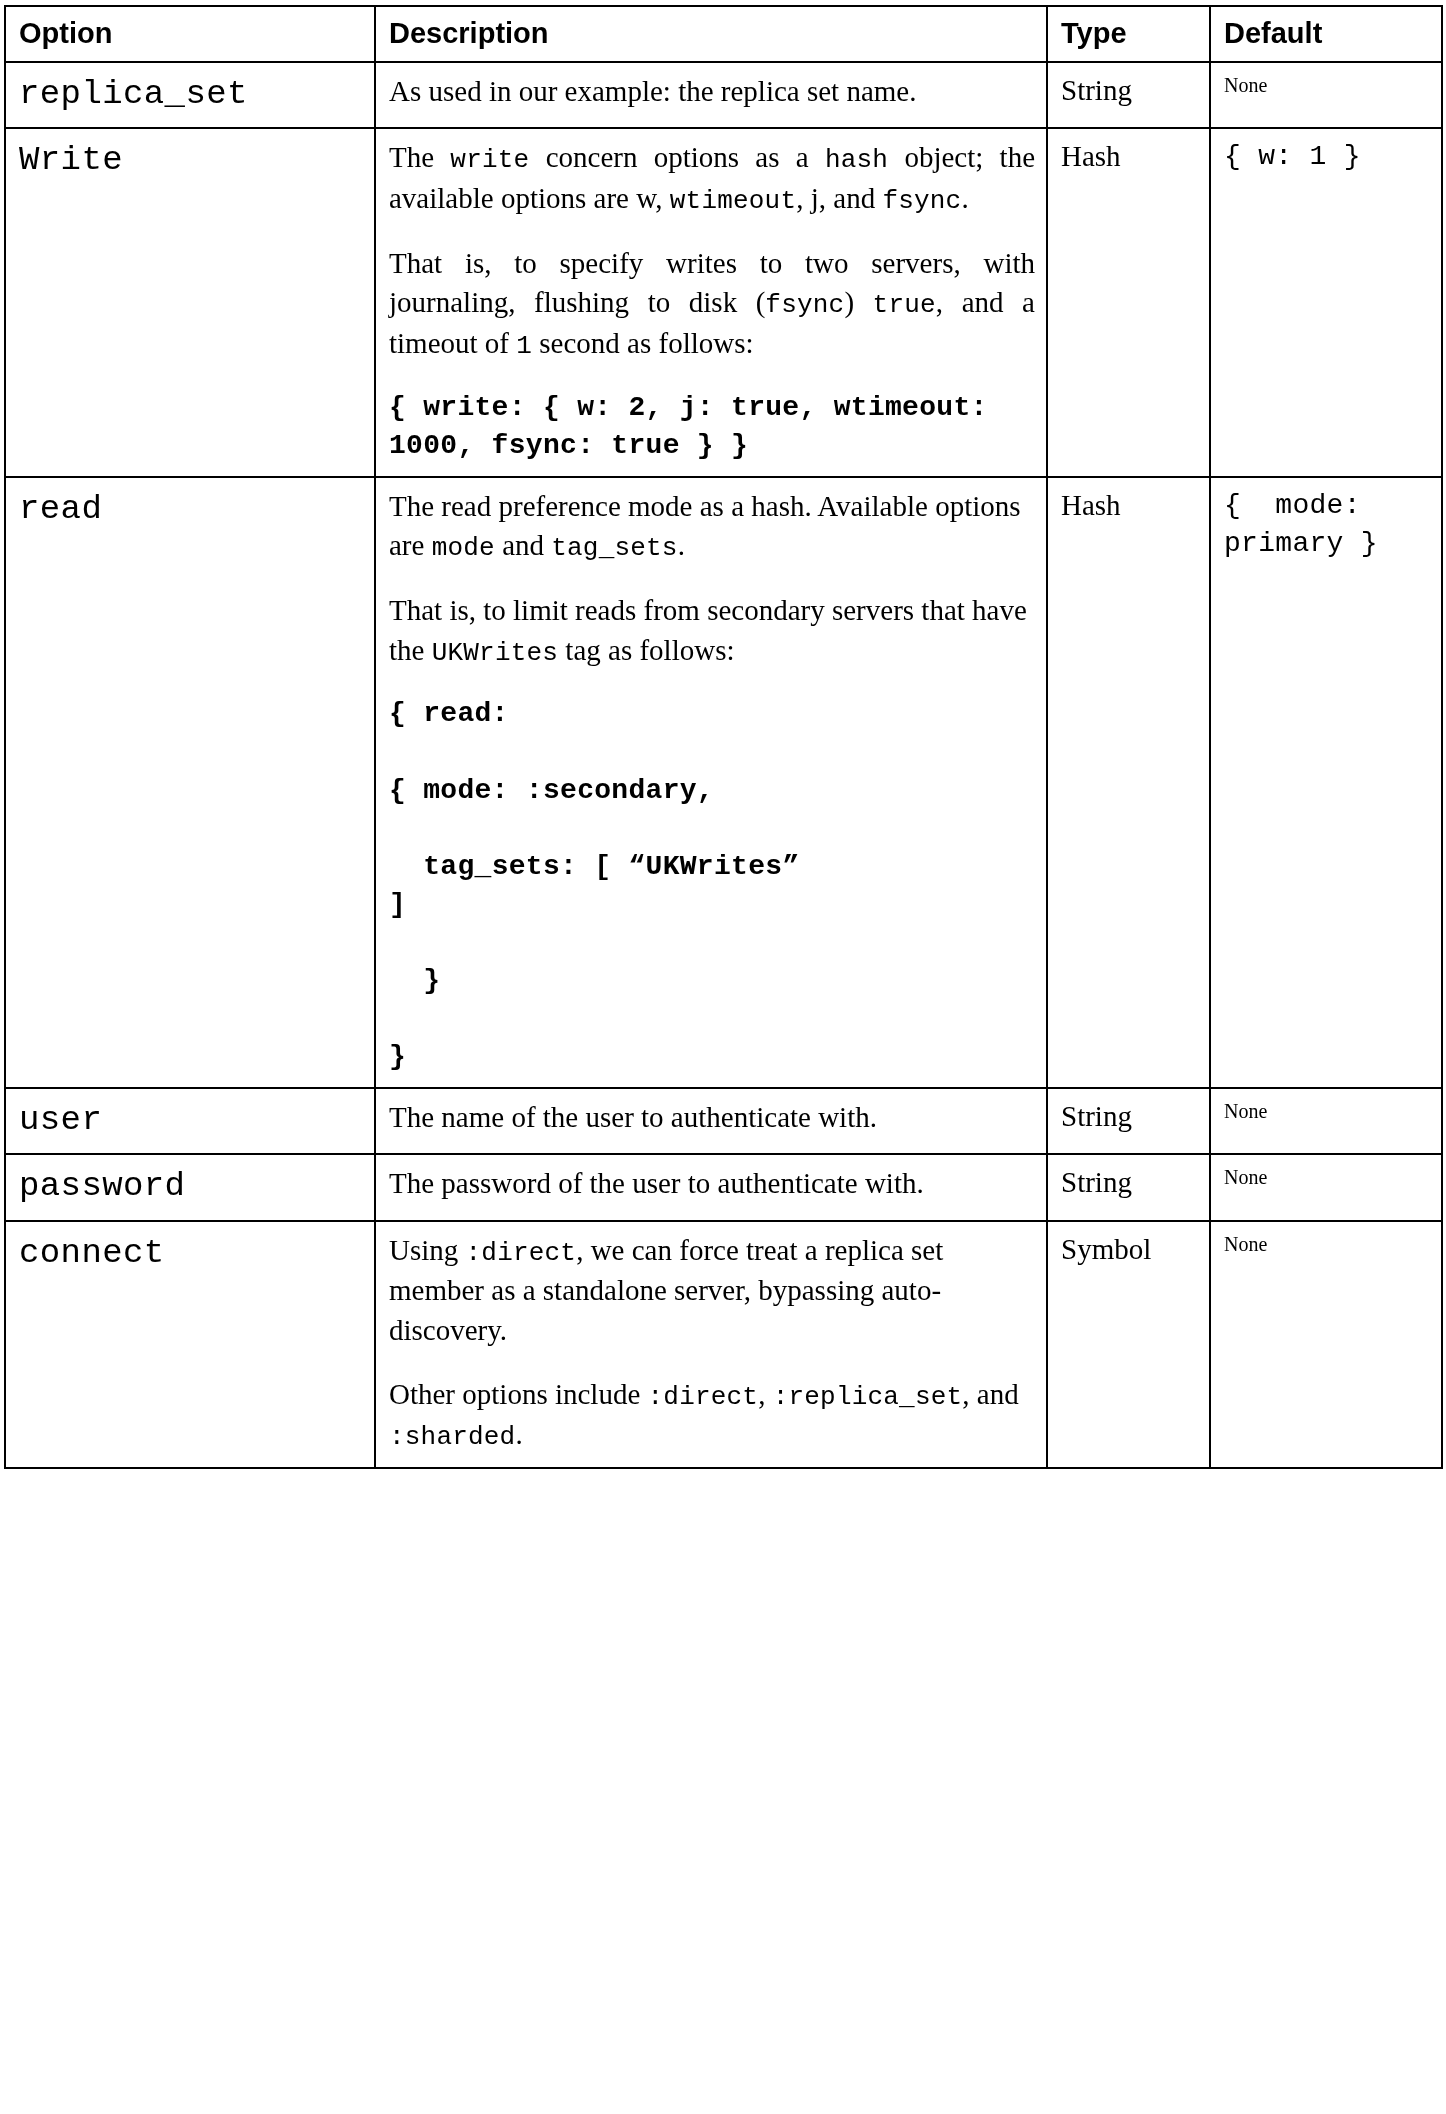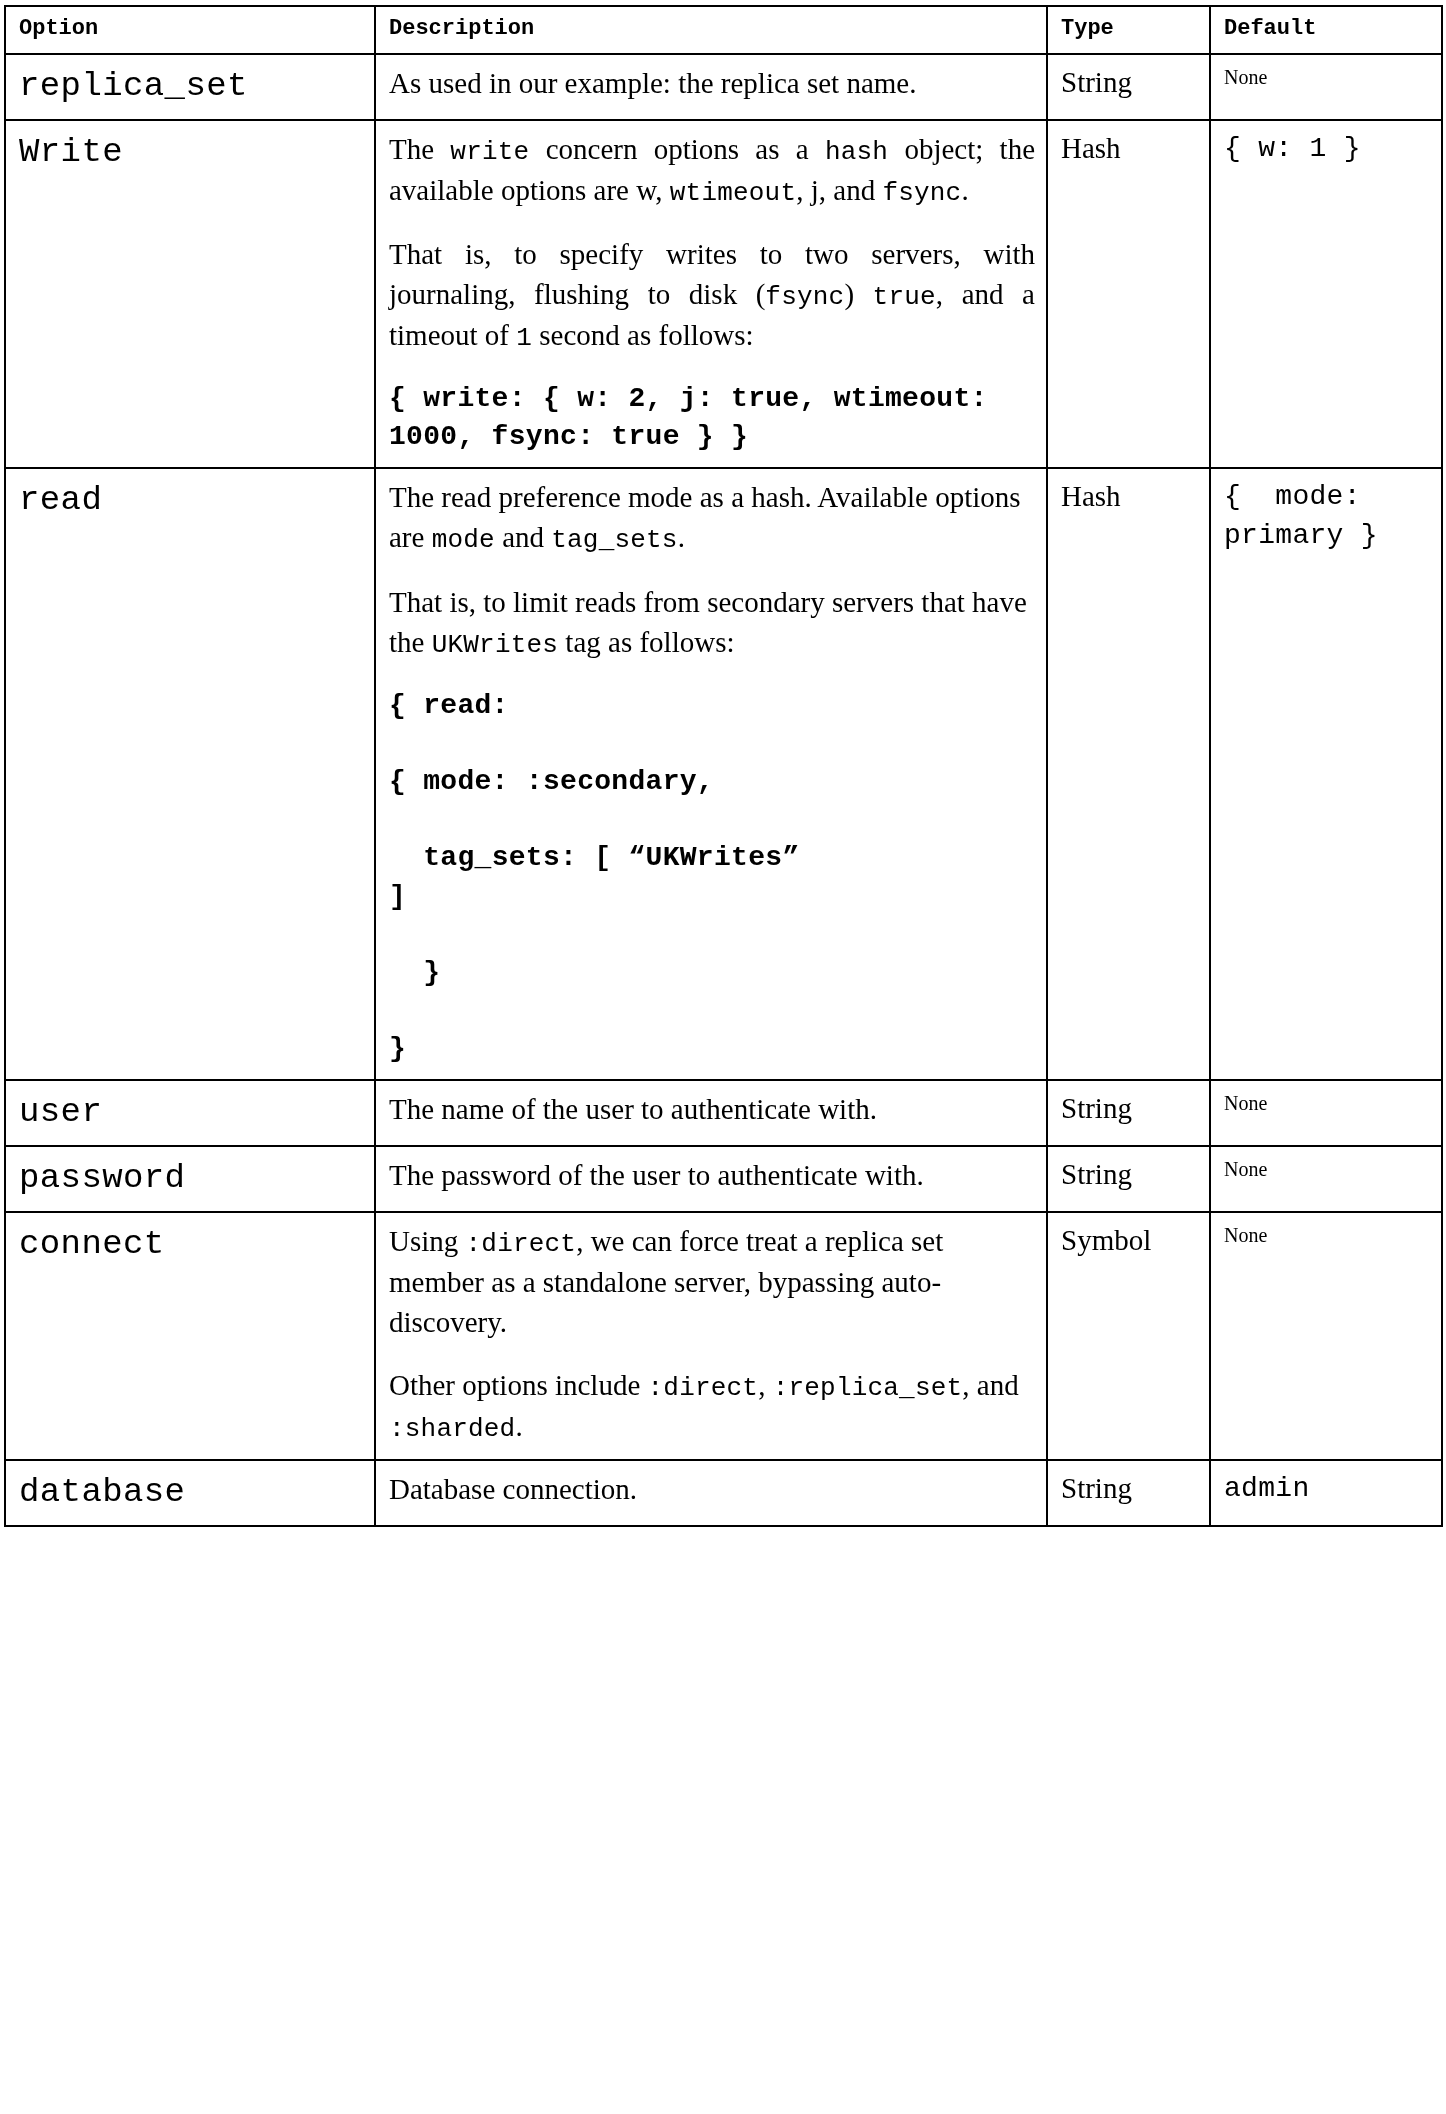--- a/index.html
+++ b/index.html
@@ -40,23 +40,23 @@
   table.options-table td {
     border: 2px solid #000;
     vertical-align: top;
     text-align: left;
     padding: 9px 11px 11px 13px;
   }
 
   
   thead th {
     font-weight: bold;
-    font-size: 22px;
+    font-size: 29px;
     line-height: 1.18;
-    font-family: Liberation Mono, monospace;
+    font-family: Liberation Sans, sans-serif;
     padding-top: 10px;
     padding-bottom: 12px;
     margin-left: 45px;
   }
 
   
   td.opt {
     font-family: "Liberation Mono", "DejaVu Sans Mono", monospace;
     font-size: 34px;
     line-height: 1.3;
@@ -206,25 +206,17 @@
         <td class="opt">connect</td>
         <td class="desc">
           <p><span>Using </span><code class="inl">:direct</code><span>, we can force treat a replica set member as a standalone server, bypassing auto-discovery.</span></p>
           <p><span>Other options include </span><code class="inl">:direct</code><span>, </span><code class="inl">:replica_set</code><span>, and </span><code class="inl">:sharded</code><span>.</span></p>
         </td>
         <td class="type">Symbol</td>
         <td class="def">None</td>
       </tr>
 
 
-      <tr>
-        <td class="opt">database</td>
-        <td class="desc">
-          <p>Database connection.</p>
-        </td>
-        <td class="type">String</td>
-        <td class="def mono">admin</td>
-      </tr>
 
     </tbody>
   </table>
 
 </div>
 
 </body></html>

